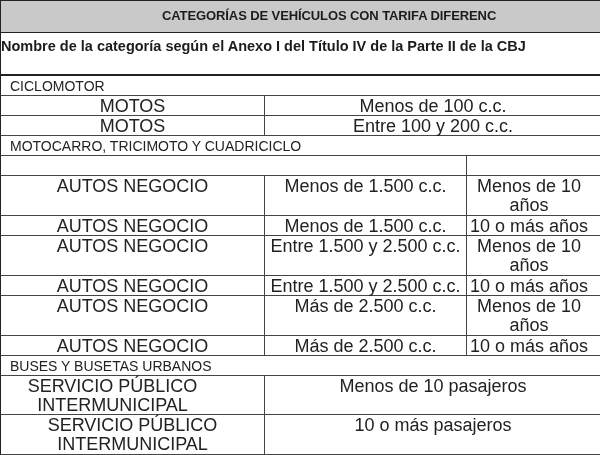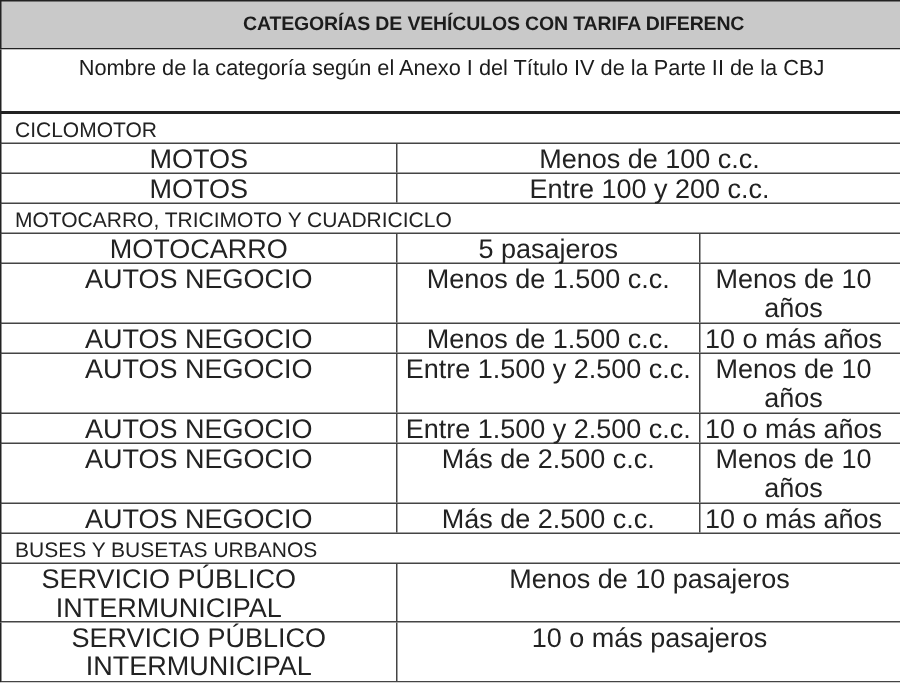--- a/index.html
+++ b/index.html
@@ -6,22 +6,22 @@
   body { width: 600px; height: 455px; overflow: hidden; position: relative;
          font-family: "Liberation Sans", sans-serif; color: #1a1a1a; }
   .doc { position: absolute; left: 0; top: 0; width: 620px; }
   .title-row { position: absolute; left: 0; top: 0; width: 620px; height: 33px;
                background: #c9c9c9; border-top: 1px solid #222; border-left: 1px solid #222;
                border-bottom: 1px solid #222; box-sizing: border-box; }
   .title-text { position: absolute; left: 161px; top: 7px; font-weight: bold; font-size: 13px;
                 white-space: nowrap; color: #1c1c1c; letter-spacing: -0.1px; }
   .sub-row { position: absolute; left: 0; top: 33px; width: 620px; height: 43px;
              border-left: 1px solid #222; border-bottom: 2px solid #222; box-sizing: border-box; background:#fff; }
-  .sub-text { position: absolute; left: 0; width: 600px; top: 4px; text-align: center;
-              font-weight: normal; font-size: 14.5px; line-height: 18px; color: #1c1c1c; }
+  .sub-text { position: absolute; left: 0; width: 600px; top: 4px; text-align: left;
+              font-weight: bold; font-size: 14.5px; line-height: 18px; color: #1c1c1c; }
   .row { position: absolute; left: 0; width: 620px; box-sizing: border-box;
          border-left: 1px solid #222; border-bottom: 1px solid #444; }
   .cell { position: absolute; top: 0; bottom: 0; box-sizing: border-box; text-align: center;
           font-size: 18px; line-height: 19px; padding-top: 1px; color: #222; }
   .c1 { left: 0; width: 263px; }
   .c2 { left: 263px; width: 202px; border-left: 1px solid #444; }
   .c3 { left: 465px; width: 140px; border-left: 1px solid #444; }
   .c23 { left: 263px; width: 352px; border-left: 1px solid #444; padding-right: 15px; }
   .group { text-align: left; padding-left: 9px; font-size: 14px; line-height: 19px; padding-top: 1px; color:#222; }
 </style>
@@ -45,22 +45,20 @@
     <div class="cell c23">Menos de 100 c.c.</div>
   </div>
   <div class="row" style="top:116px;height:20px;">
     <div class="cell c1">MOTOS</div>
     <div class="cell c23">Entre 100 y 200 c.c.</div>
   </div>
 
   <div class="row group" style="top:136px;height:20px;">MOTOCARRO, TRICIMOTO Y CUADRICICLO</div>
 
   <div class="row" style="top:156px;height:20px;">
-    <div class="cell c1">MOTOCARRO</div>
-    <div class="cell c2">5 pasajeros</div>
     <div class="cell c3"></div>
   </div>
   <div class="row" style="top:176px;height:40px;">
     <div class="cell c1">AUTOS NEGOCIO</div>
     <div class="cell c2">Menos de 1.500 c.c.</div>
     <div class="cell c3">Menos de 10 años</div>
   </div>
   <div class="row" style="top:216px;height:20px;">
     <div class="cell c1">AUTOS NEGOCIO</div>
     <div class="cell c2">Menos de 1.500 c.c.</div>

